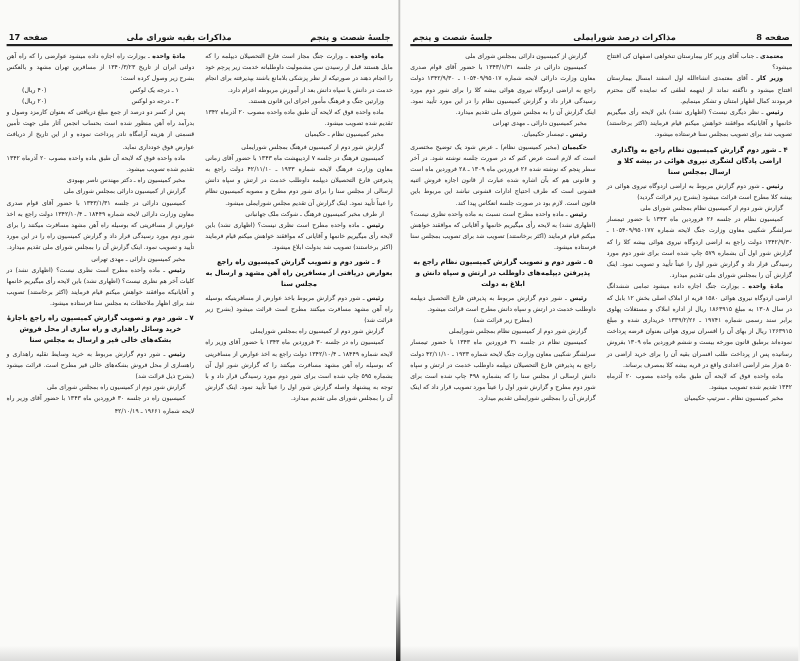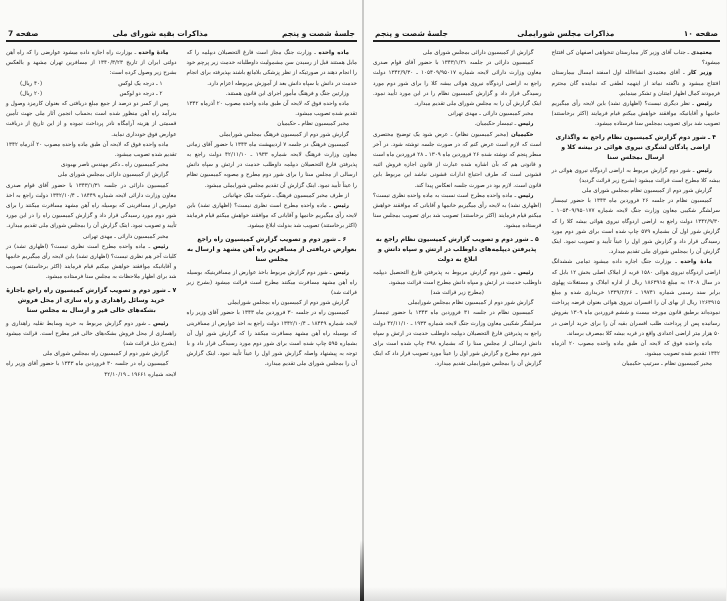--- a/index.html
+++ b/index.html
@@ -46,21 +46,21 @@
 </style>
 </head>
 <body>
 
 <div class="spread">
 
   <div class="page left">
     <div class="running-head">
       <span>جلسهٔ شصت و پنجم</span>
       <span>مذاکرات بقیه شورای ملی</span>
-      <span>صفحه 7</span>
+      <span>صفحه 17</span>
     </div>
     <div class="columns">
       <div class="col">
           <p><span class="speaker">ماده واحده</span> <span>ـ وزارت جنگ مجاز است فارغ التحصیلان دیپلمه را که مایل هستند قبل از رسیدن سن مشمولیت داوطلبانه خدمت زیر پرچم خود را انجام دهند در صورتیکه از نظر پزشکی بلامانع باشند بپذیرفته برای انجام خدمت در دانش یا سپاه دانش بعد از آموزش مربوطه اعزام دارد.</span></p>
           <p><span>وزارتین جنگ و فرهنگ مأمور اجرای این قانون هستند.</span></p>
           <p><span>ماده واحده فوق که لایحه آن طبق ماده واحده مصوب ۲۰ آذرماه ۱۳۴۲ تقدیم شده تصویب میشود.</span></p>
           <p><span>مخبر کمیسیون نظام ـ حکیمیان</span></p>
           <p><span>گزارش شور دوم از کمیسیون فرهنگ بمجلس شورایملی</span></p>
           <p><span>کمیسیون فرهنگ در جلسه ۷ اردیبهشت ماه ۱۳۴۳ با حضور آقای زمانی معاون وزارت فرهنگ لایحه شماره ۱۹۳۳ ـ ۴۲/۱۱/۱۰ دولت راجع به پذیرفتن فارغ التحصیلان دیپلمه داوطلب خدمت در ارتش و سپاه دانش ارسالی از مجلس سنا را برای شور دوم مطرح و مصوبه کمیسیون نظام را عیناً تأیید نمود. اینک گزارش آن تقدیم مجلس شورایملی میشود.</span></p>
           <p><span>از طرف مخبر کمیسیون فرهنگ ـ شوکت ملک جهانبانی</span></p>
@@ -93,22 +93,22 @@
           <p><span class="speaker">رئیس</span> <span>ـ شور دوم گزارش مربوط به خرید وسایط نقلیه راهداری و راهسازی از محل فروش بشکه‌های خالی قیر مطرح است. قرائت میشود (بشرح ذیل قرائت شد)</span></p>
           <p><span>گزارش شور دوم از کمیسیون راه بمجلس شورای ملی</span></p>
           <p><span>کمیسیون راه در جلسه ۳۰ فروردین ماه ۱۳۴۳ با حضور آقای وزیر راه لایحه شماره ۱۹۶۶۱ ـ ۴۲/۱۰/۱۹</span></p>
         </div>
     </div>
     <div class="scan-noise"></div>
   </div>
 
   <div class="page right">
     <div class="running-head">
-      <span>صفحه ۱۰</span>
-      <span>مذاکرات مجلس شورایملی</span>
+      <span>صفحه 8</span>
+      <span>مذاکرات درصد شورایملی</span>
       <span>جلسهٔ شصت و پنجم</span>
     </div>
     <div class="columns">
       <div class="col">
           <p><span class="speaker">معتمدی</span> <span>ـ جناب آقای وزیر کار بیمارستان تنخواهی اصفهان کی افتتاح میشود؟</span></p>
           <p><span class="speaker">وزیر کار</span> <span>ـ آقای معتمدی انشاءالله اول اسفند امسال بیمارستان افتتاح میشود و ناگفته نماند از اینهمه لطفی که نماینده گان محترم فرمودند کمال اظهار امتنان و تشکر مینمایم.</span></p>
           <p><span class="speaker">رئیس</span> <span>ـ نظر دیگری نیست؟ (اظهاری نشد) باین لایحه رأی میگیریم خانمها و آقایانیکه موافقند خواهش میکنم قیام فرمایند (اکثر برخاستند) تصویب شد برای تصویب بمجلس سنا فرستاده میشود.</span></p>
           <h3>۴ ـ شور دوم گزارش کمیسیون نظام راجع به واگذاری اراضی پادگان لشگری نیروی هوائی در بیشه کلا و ارسال بمجلس سنا</h3>
           <p><span class="speaker">رئیس</span> <span>ـ شور دوم گزارش مربوط به اراضی اردوگاه نیروی هوائی در بیشه کلا مطرح است قرائت میشود (بشرح زیر قرائت گردید)</span></p>
           <p><span>گزارش شور دوم از کمیسیون نظام بمجلس شورای ملی</span></p>

